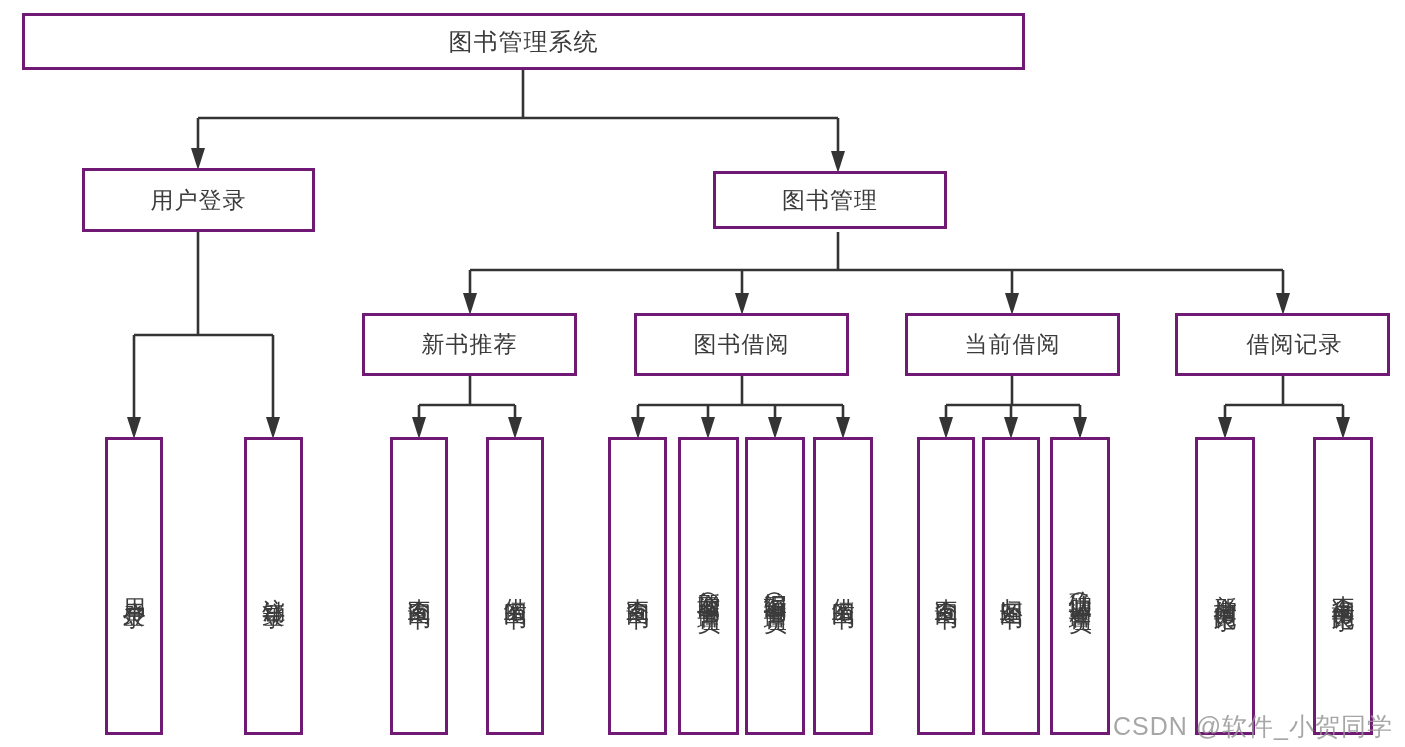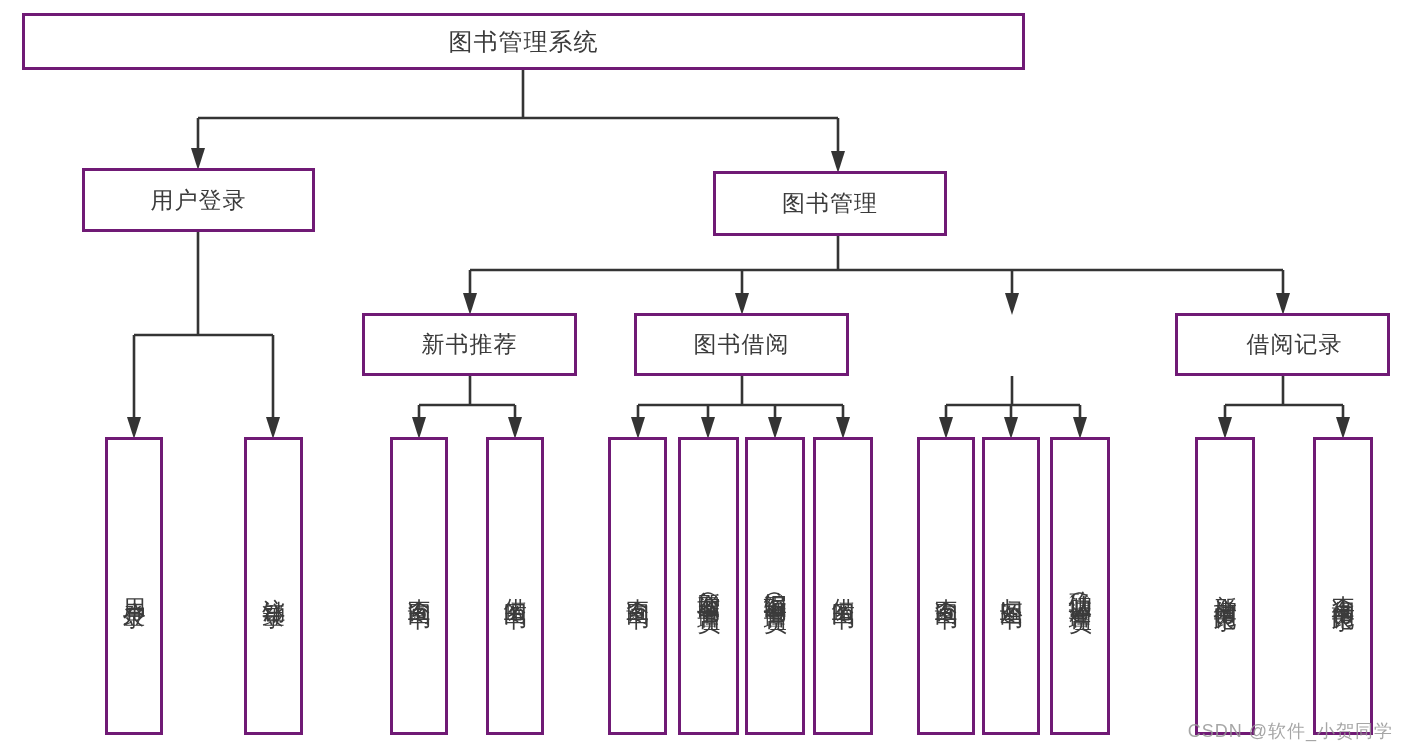--- a/index.html
+++ b/index.html
@@ -35,21 +35,21 @@
     writing-mode:vertical-rl;
     font-size:23px;
     line-height:1.2;
     letter-spacing:3px;
     padding:4px 0;
   }
   .watermark{
     position:absolute;
     right:12px;
     bottom:4px;
-    font-size:18px;
+    font-size:25px;
     color:rgba(150,150,150,0.85);
     letter-spacing:1px;
     z-index:3;
     white-space:nowrap;
   }
 </style>
 </head>
 <body>
 
 <div class="stage">
@@ -120,29 +120,32 @@
     </g>
   </svg>
 
   <div class="box" style="left:22px;top:13px;width:1003px;height:57px;">
     <span class="h-label root-label">图书管理系统</span>
   </div>
 
   <div class="box" style="left:82px;top:168px;width:233px;height:64px;">
     <span class="h-label">用户登录</span>
   </div>
-  <div class="box" style="left:713px;top:171px;width:234px;height:65px;">
+  <div class="box" style="left:713px;top:171px;width:234px;height:58px;">
     <span class="h-label">图书管理</span>
   </div>
 
   <div class="box" style="left:634px;top:313px;width:215px;height:63px;">
     <span class="h-label">图书借阅</span>
   </div>
   <div class="box" style="left:362px;top:313px;width:215px;height:63px;">
     <span class="h-label">新书推荐</span>
+  </div>
+  <div class="box" style="left:905px;top:313px;width:215px;height:63px;">
+    <span class="h-label">当前借阅</span>
   </div>
   <div class="box" style="left:1175px;top:313px;width:215px;height:63px;padding-left:24px;">
     <span class="h-label">借阅记录</span>
   </div>
 
   <div class="box v-box" style="left:105px;top:437px;width:58px;height:298px;">用户登录</div>
   <div class="box v-box" style="left:244px;top:437px;width:59px;height:298px;">注销登录</div>
 
   <div class="box v-box" style="left:390px;top:437px;width:58px;height:298px;">查询图书</div>
   <div class="box v-box" style="left:486px;top:437px;width:58px;height:298px;">借阅图书</div>

